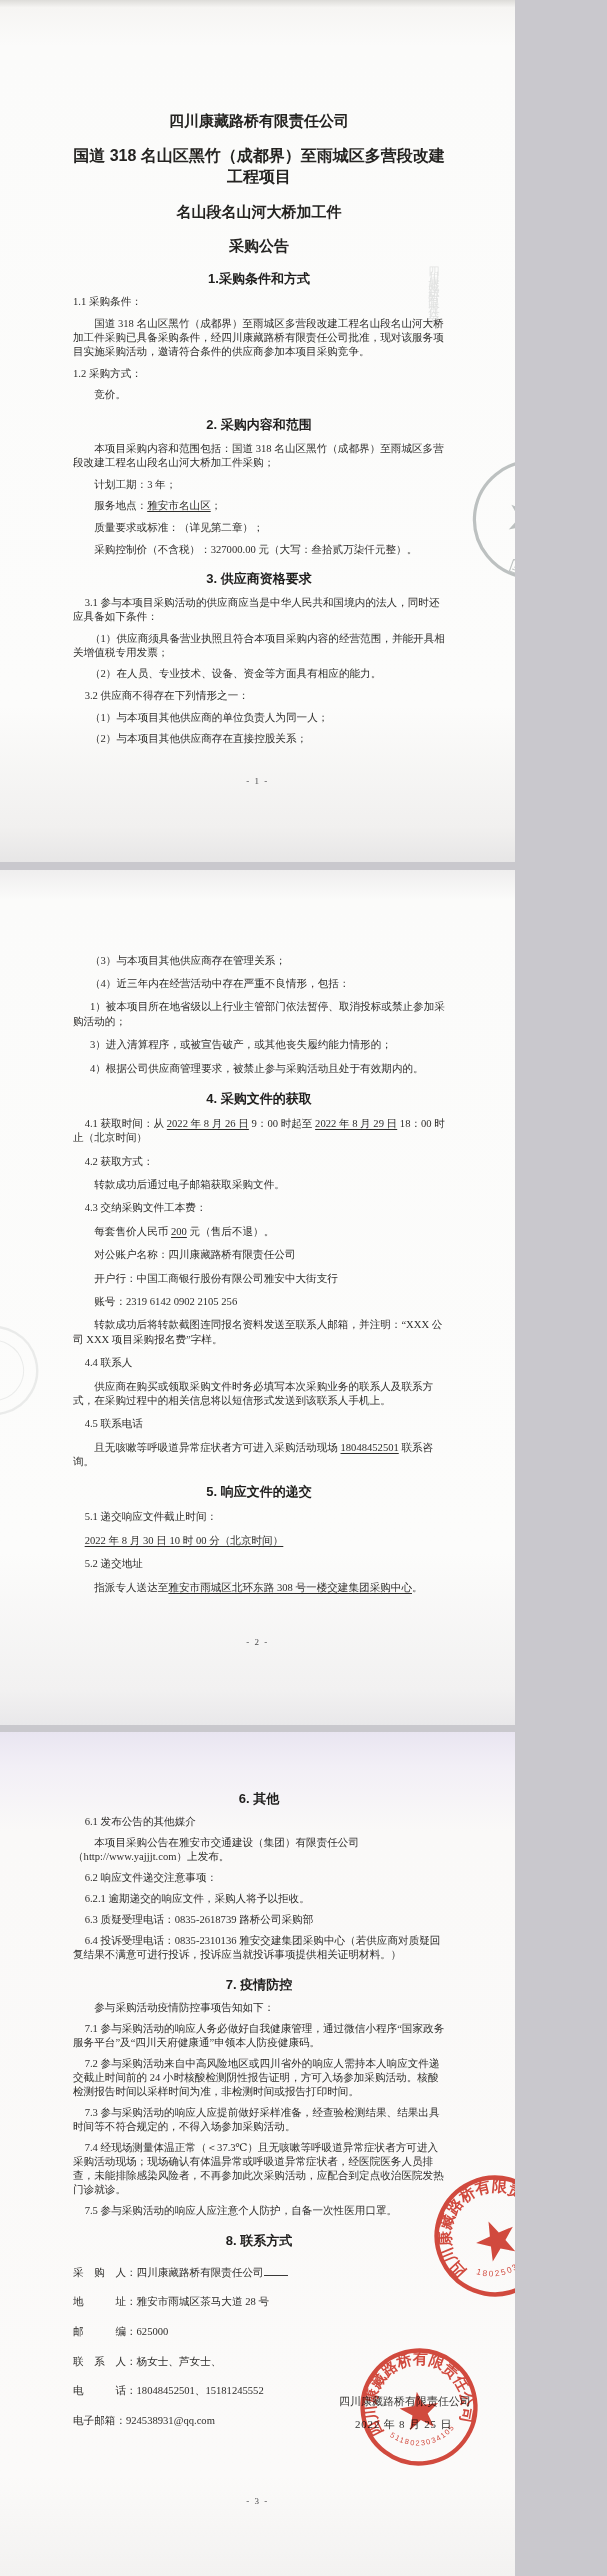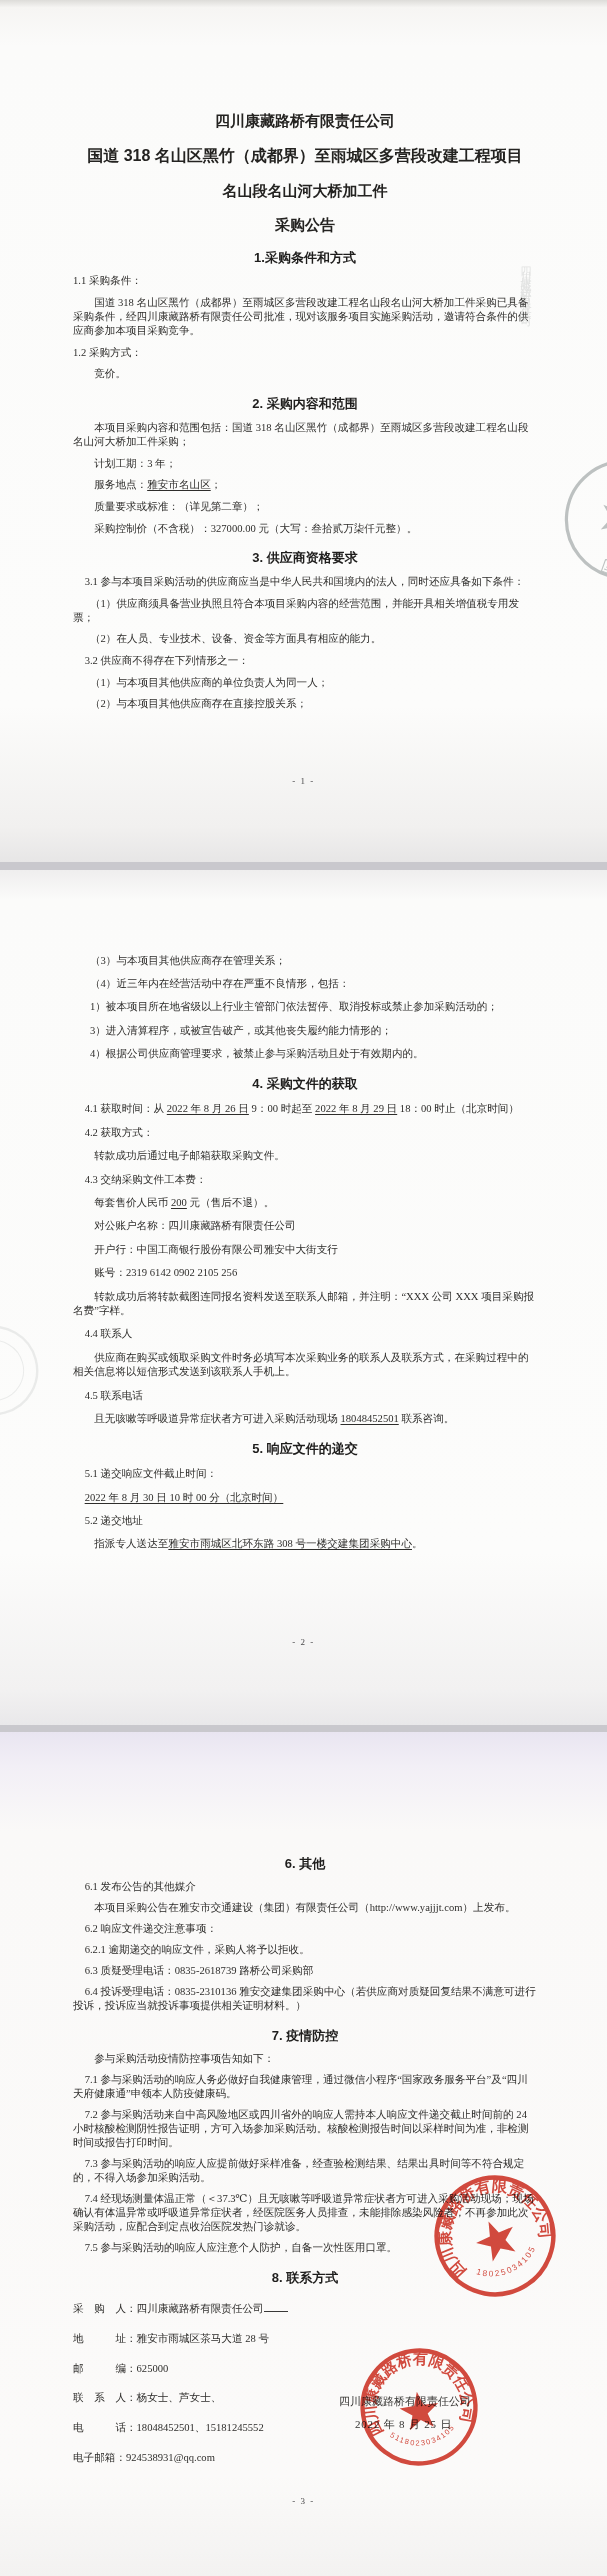--- a/index.html
+++ b/index.html
@@ -2,21 +2,21 @@
 <html style="font-size:12px"><head>
 <meta charset="utf-8">
 <style>
   html,body{margin:0;padding:0;}
   body{
     width:607px; background:#c9c8cd;
     font-family:"Liberation Serif","DejaVu Serif",serif;
     color:#2e2d2b;
   }
   .page{
-    position:relative; width:607px; overflow:hidden;
+    position:relative; width:515px; overflow:hidden;
     background:#fbfbfa;
   }
   #page1{height:862px;
     background:linear-gradient(180deg,#dddcd9 0,#f6f5f3 7.6px,#fbfbfa 46px,#fcfcfb 706px,#f1f0ef 827px,#e7e6e6 862px);}
   #page2{height:855px; margin-top:7.6px;
     background:linear-gradient(180deg,#efeeee 0,#fbfbfa 30px,#fcfcfb 683px,#f2f1f1 820px,#e9e8ea 855px);}
   #page3{height:844px; margin-top:7.6px;
     background:linear-gradient(180deg,#e9e5f1 0,#f2eff6 34px,#faf9f8 99px,#fbfaf9 744px,#f3f2f1 844px);}
   .content{padding:0 70px 0 73px;}
   .title{ text-align:center; font-family:"Liberation Sans","DejaVu Sans",sans-serif;
@@ -32,21 +32,21 @@
     text-align:center;
   }
   p{font-size:10.6px; line-height:1.33; margin:7.6px 0;}
   #page2 p{margin:9px 0; line-height:1.36;}
   #page3 p{margin:6.8px 0;}
   .ind2{text-indent:2em;}
   .ind1{text-indent:1.1em;}
   .ind15{text-indent:1.6em;}
   .u{text-decoration:underline; text-underline-offset:2.3px;}
   .pad-top-2{padding-top:75px;}
-  .pad-top-3{padding-top:109px;}
+  .pad-top-3{padding-top:44px;}
   .page-number{
     position:absolute; left:0; right:0; text-align:center;
     font-size:9px; color:#49484a; letter-spacing:1.5px;
   }
   #pn1{top:776px;} #pn2{top:767px;} #pn3{top:764px;}
   .contact p{margin:4.6px 0; line-height:1.4;}
   .contact .lbl{display:inline-block;margin-top:8px;}
   .blank{display:inline-block; width:2.3em; border-bottom:0.8px solid #3a3938; height:1.05em; vertical-align:baseline;}
   .signature{position:absolute; font-size:11px; color:#343331;}
   #sign-company{left:339px; top:662px;}

